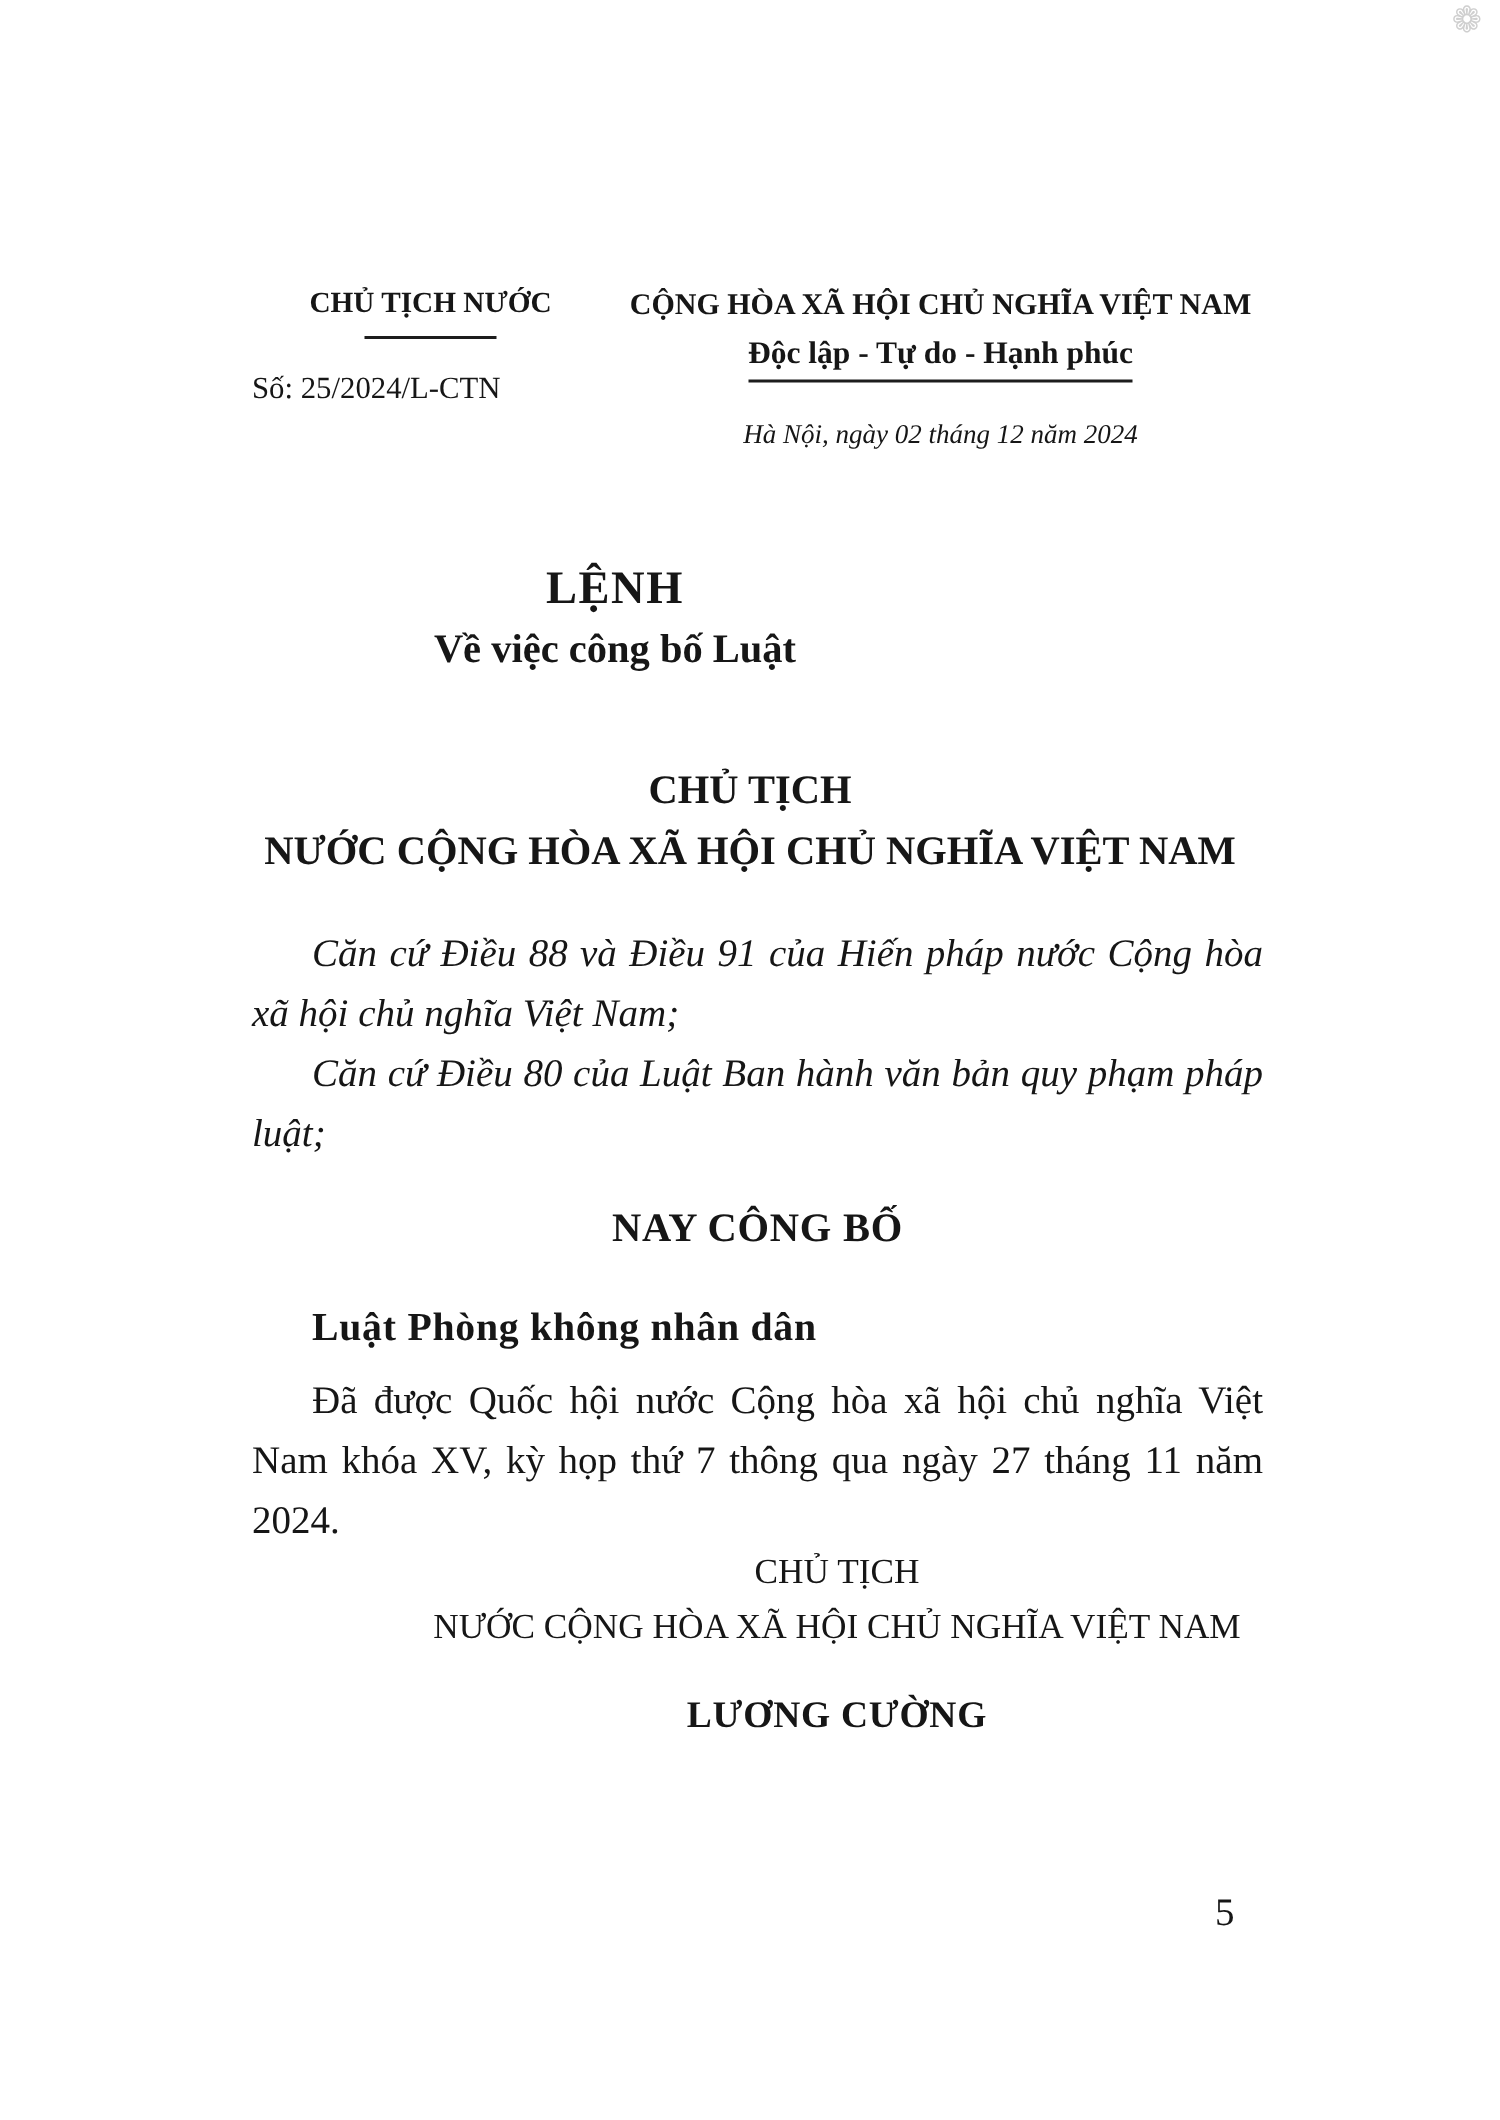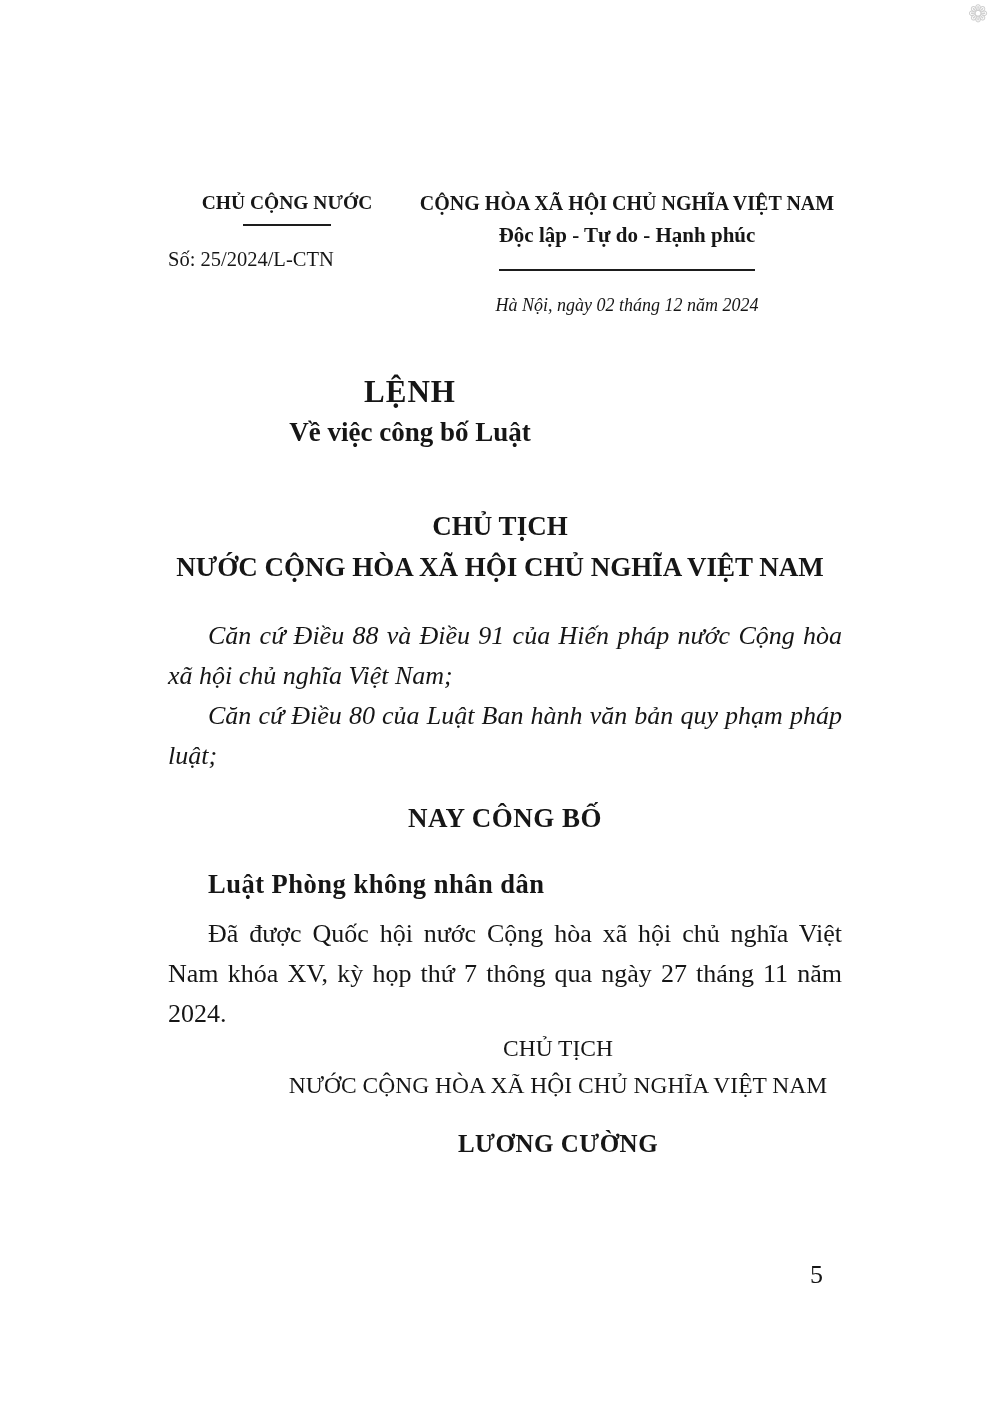--- a/index.html
+++ b/index.html
@@ -58,21 +58,21 @@
   .country-name {
     font-weight: bold;
     font-size: 20px;
     white-space: nowrap;
   }
   .motto-wrap { margin-top: 8px; }
   .motto {
     display: inline-block;
     font-weight: bold;
     font-size: 21px;
-    padding-bottom: 21px;
+    padding-bottom: 5px;
     border-bottom: 2px solid #1d1d1d;
     white-space: nowrap;
   }
   .dateline {
     font-style: italic;
     font-size: 18px;
     margin-top: 24px;
     white-space: nowrap;
   }
   
@@ -166,21 +166,21 @@
 </style>
 </head>
 <body>
 
 <div class="page">
 
   <span class="corner-icon">❁</span>
 
   <div class="header">
     <div class="header-left">
-      <div class="agency-name">CHỦ CỘNG NƯỚC</div>
+      <div class="agency-name">CHỦ TỊCH NƯỚC</div>
       <div class="agency-rule"></div>
       <div class="doc-number">Số: 25/2024/L-CTN</div>
     </div>
     <div class="header-right">
       <div class="country-name">CỘNG HÒA XÃ HỘI CHỦ NGHĨA VIỆT NAM</div>
       <div class="motto-wrap">
         <span class="motto">Độc lập - Tự do - Hạnh phúc</span>
       </div>
       <div class="dateline">Hà Nội, ngày 02 tháng 12 năm 2024</div>
     </div>

